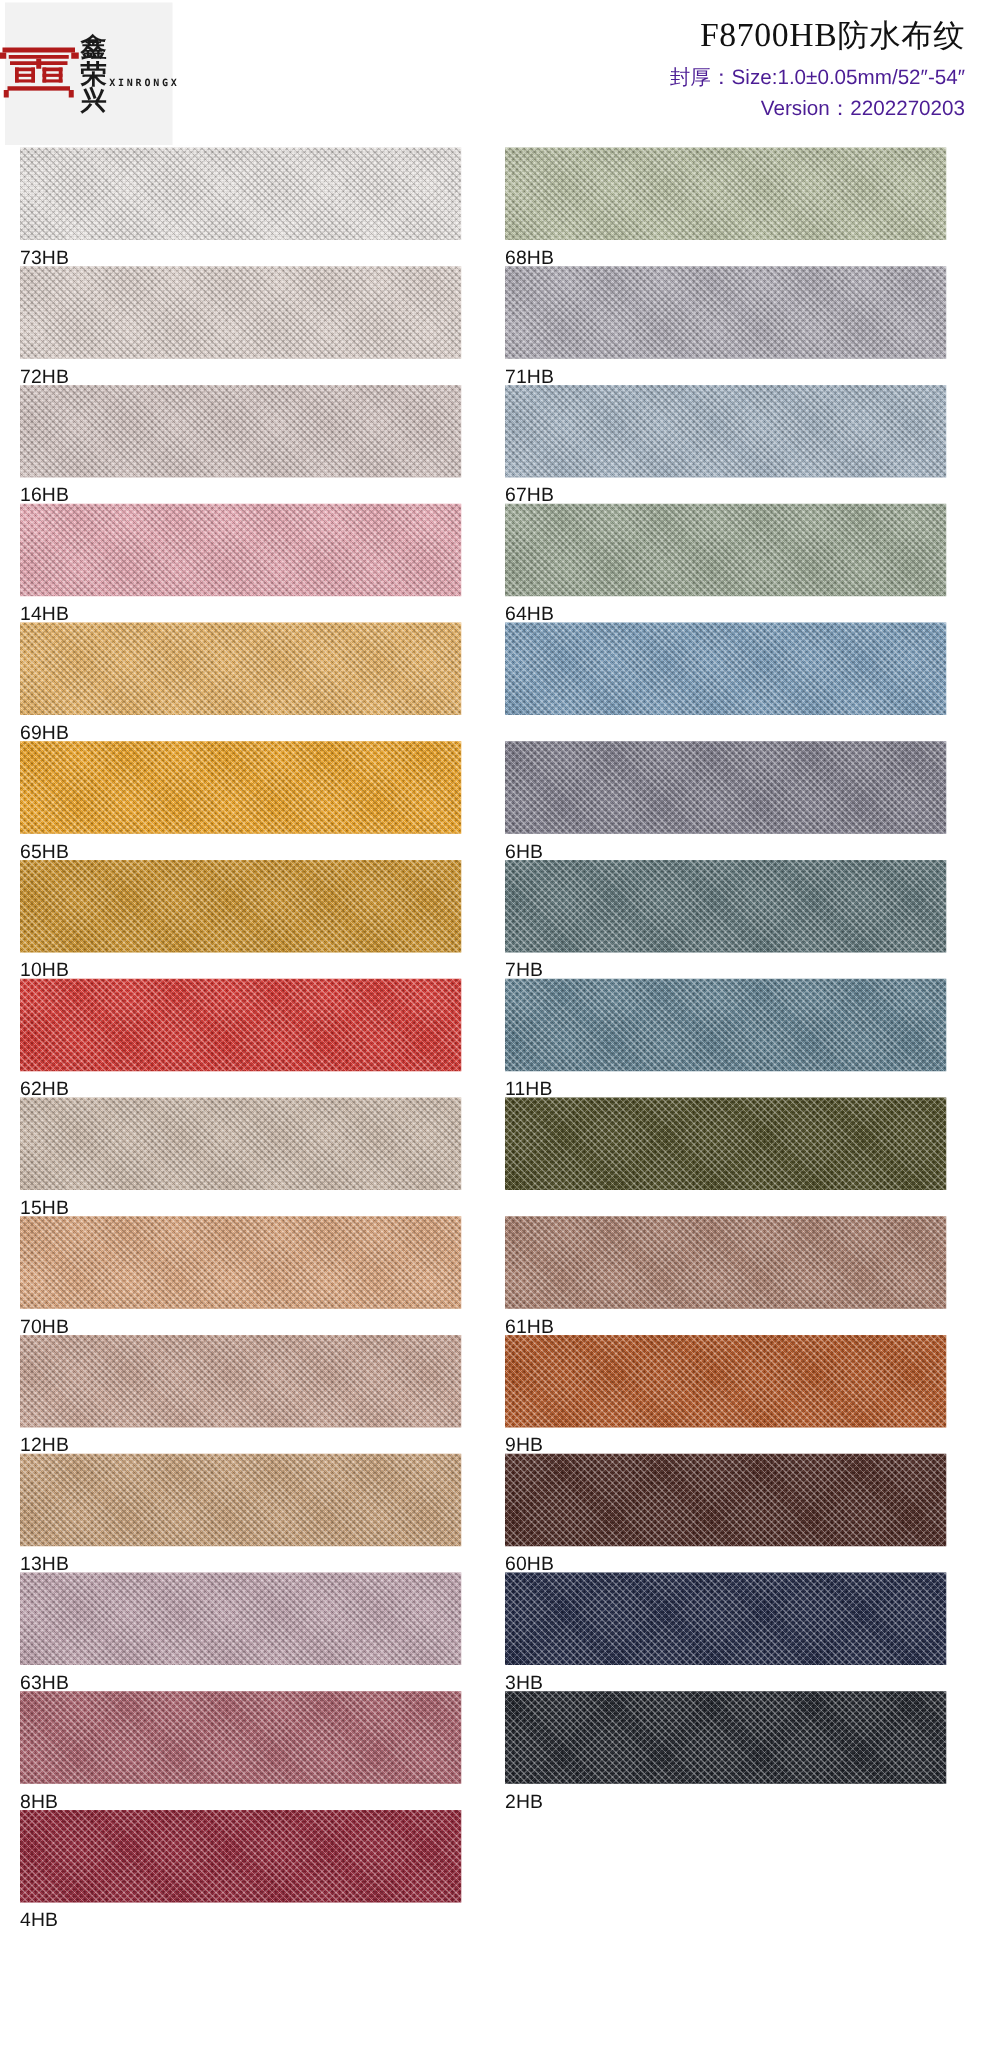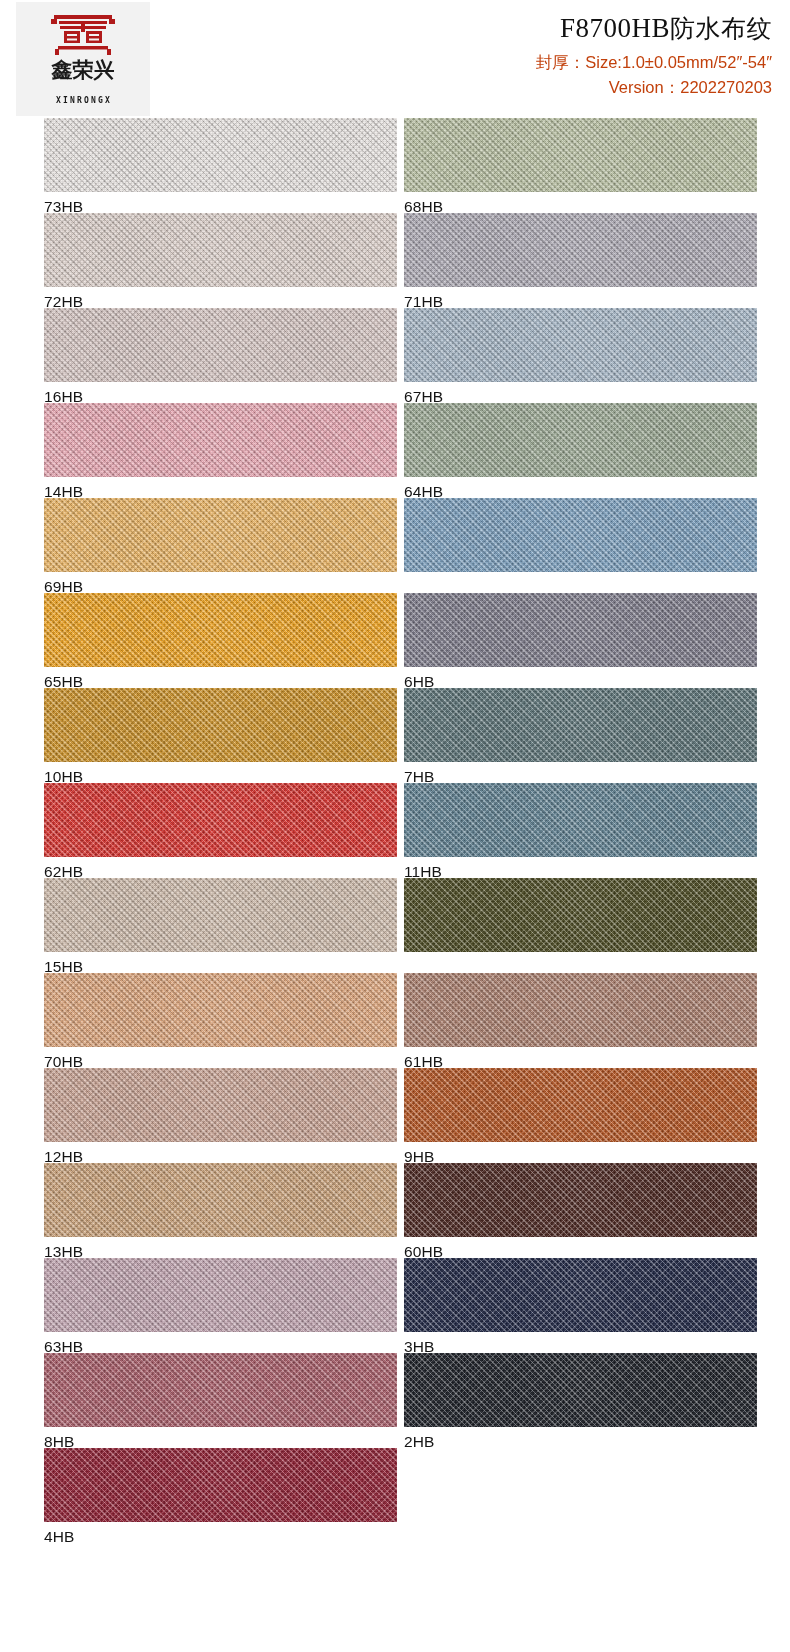--- a/index.html
+++ b/index.html
@@ -17,27 +17,27 @@
   }
 
   
   .header {
     position: relative;
     height: 118px;
     width: 790px;
   }
   .logo-box {
     position: absolute;
-    left: 16px;
+    left: 4px;
     top: 2px;
     width: 134px;
     height: 114px;
     background: #f2f2f2;
     display: flex;
-    flex-direction: column;
+    flex-direction: row;
     align-items: center;
     justify-content: center;
   }
   .logo-seal {
     width: 66px;
     height: 44px;
     position: relative;
     margin-bottom: 2px;
   }
   .logo-seal svg { display: block; }
@@ -74,40 +74,40 @@
     line-height: 1.1;
     white-space: nowrap;
   }
   .title-cn {
     font-family: "DejaVu Serif", serif;
     font-size: 25px;
   }
   .sub-line {
     font-family: "Liberation Sans", sans-serif;
     font-size: 16.5px;
-    color: #c2410c;
+    color: #4c1d95;
     margin-top: 9px;
     line-height: 1.15;
     white-space: nowrap;
   }
   .sub-line.second { margin-top: 6px; text-align: right; }
 
   
   .grid {
     position: absolute;
     top: 118px;
     left: 0;
     width: 790px;
   }
   .column {
     position: absolute;
     top: 0;
     width: 354px;
   }
-  .column.left  { left: 16px; margin-left: 28px; }
+  .column.left  { left: 16px; }
   .column.right { left: 404px; }
 
   .cell {
     height: 95px;
     position: relative;
   }
   .swatch {
     width: 353px;
     height: 74px;
     position: relative;

